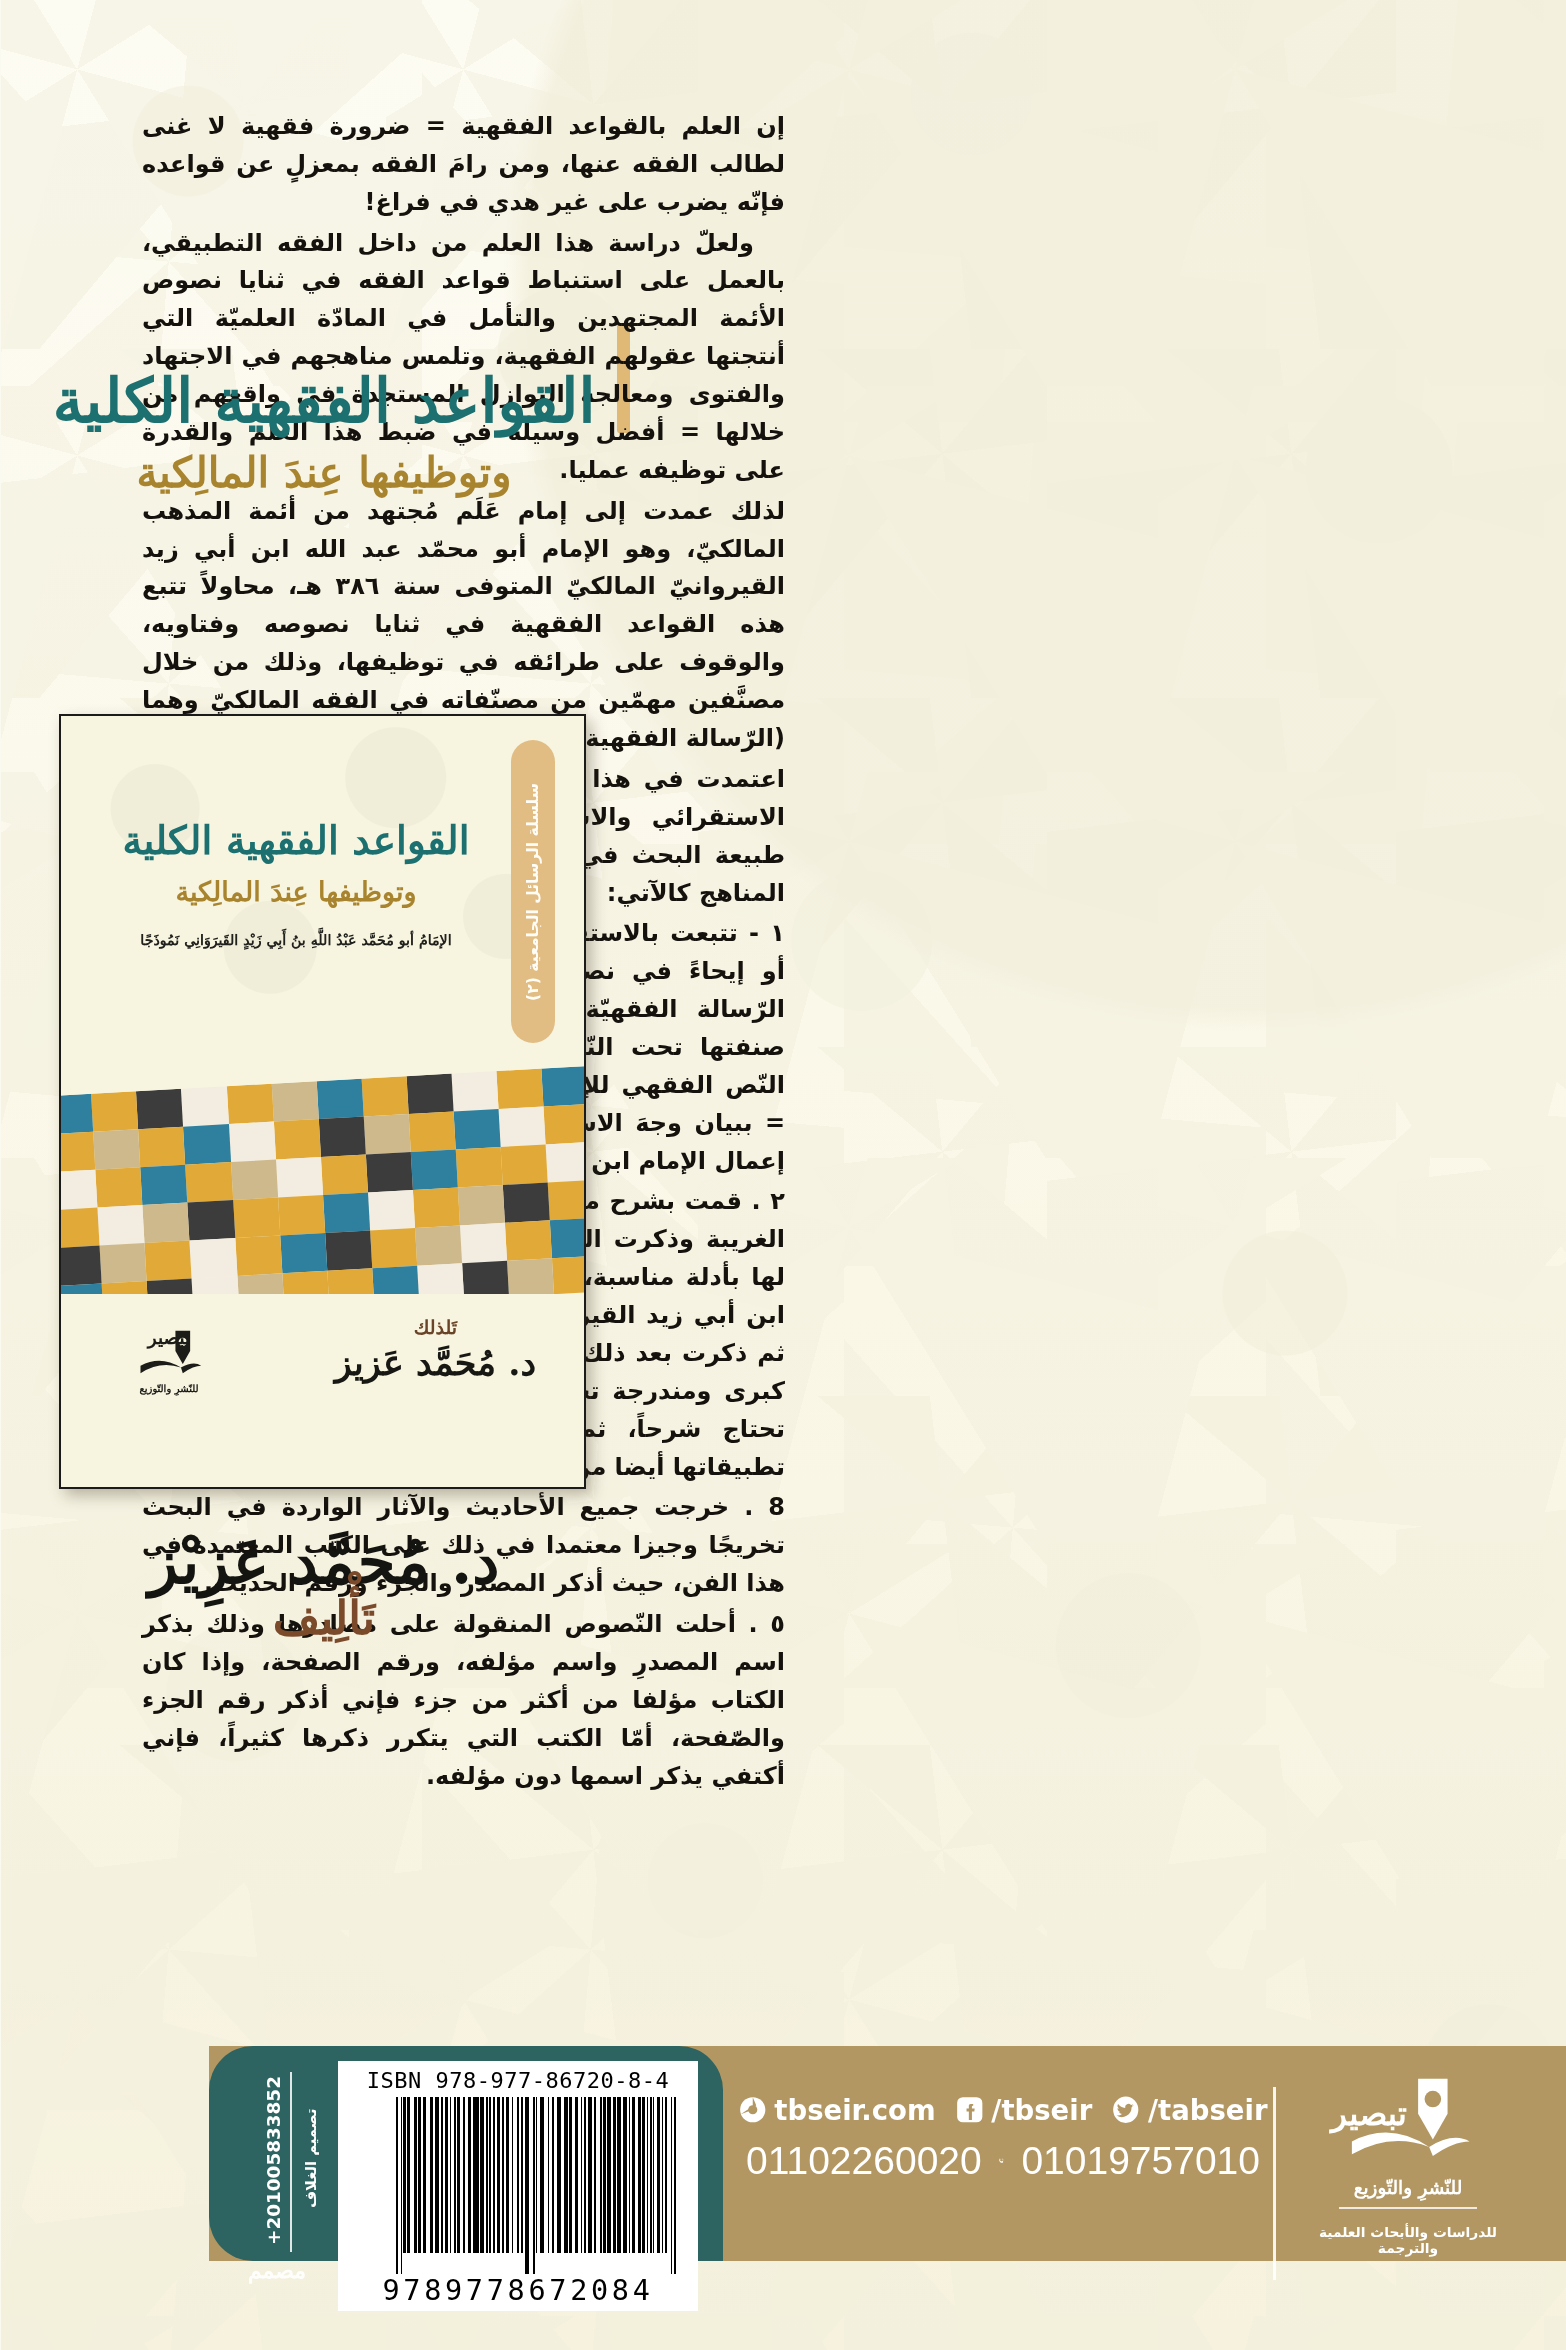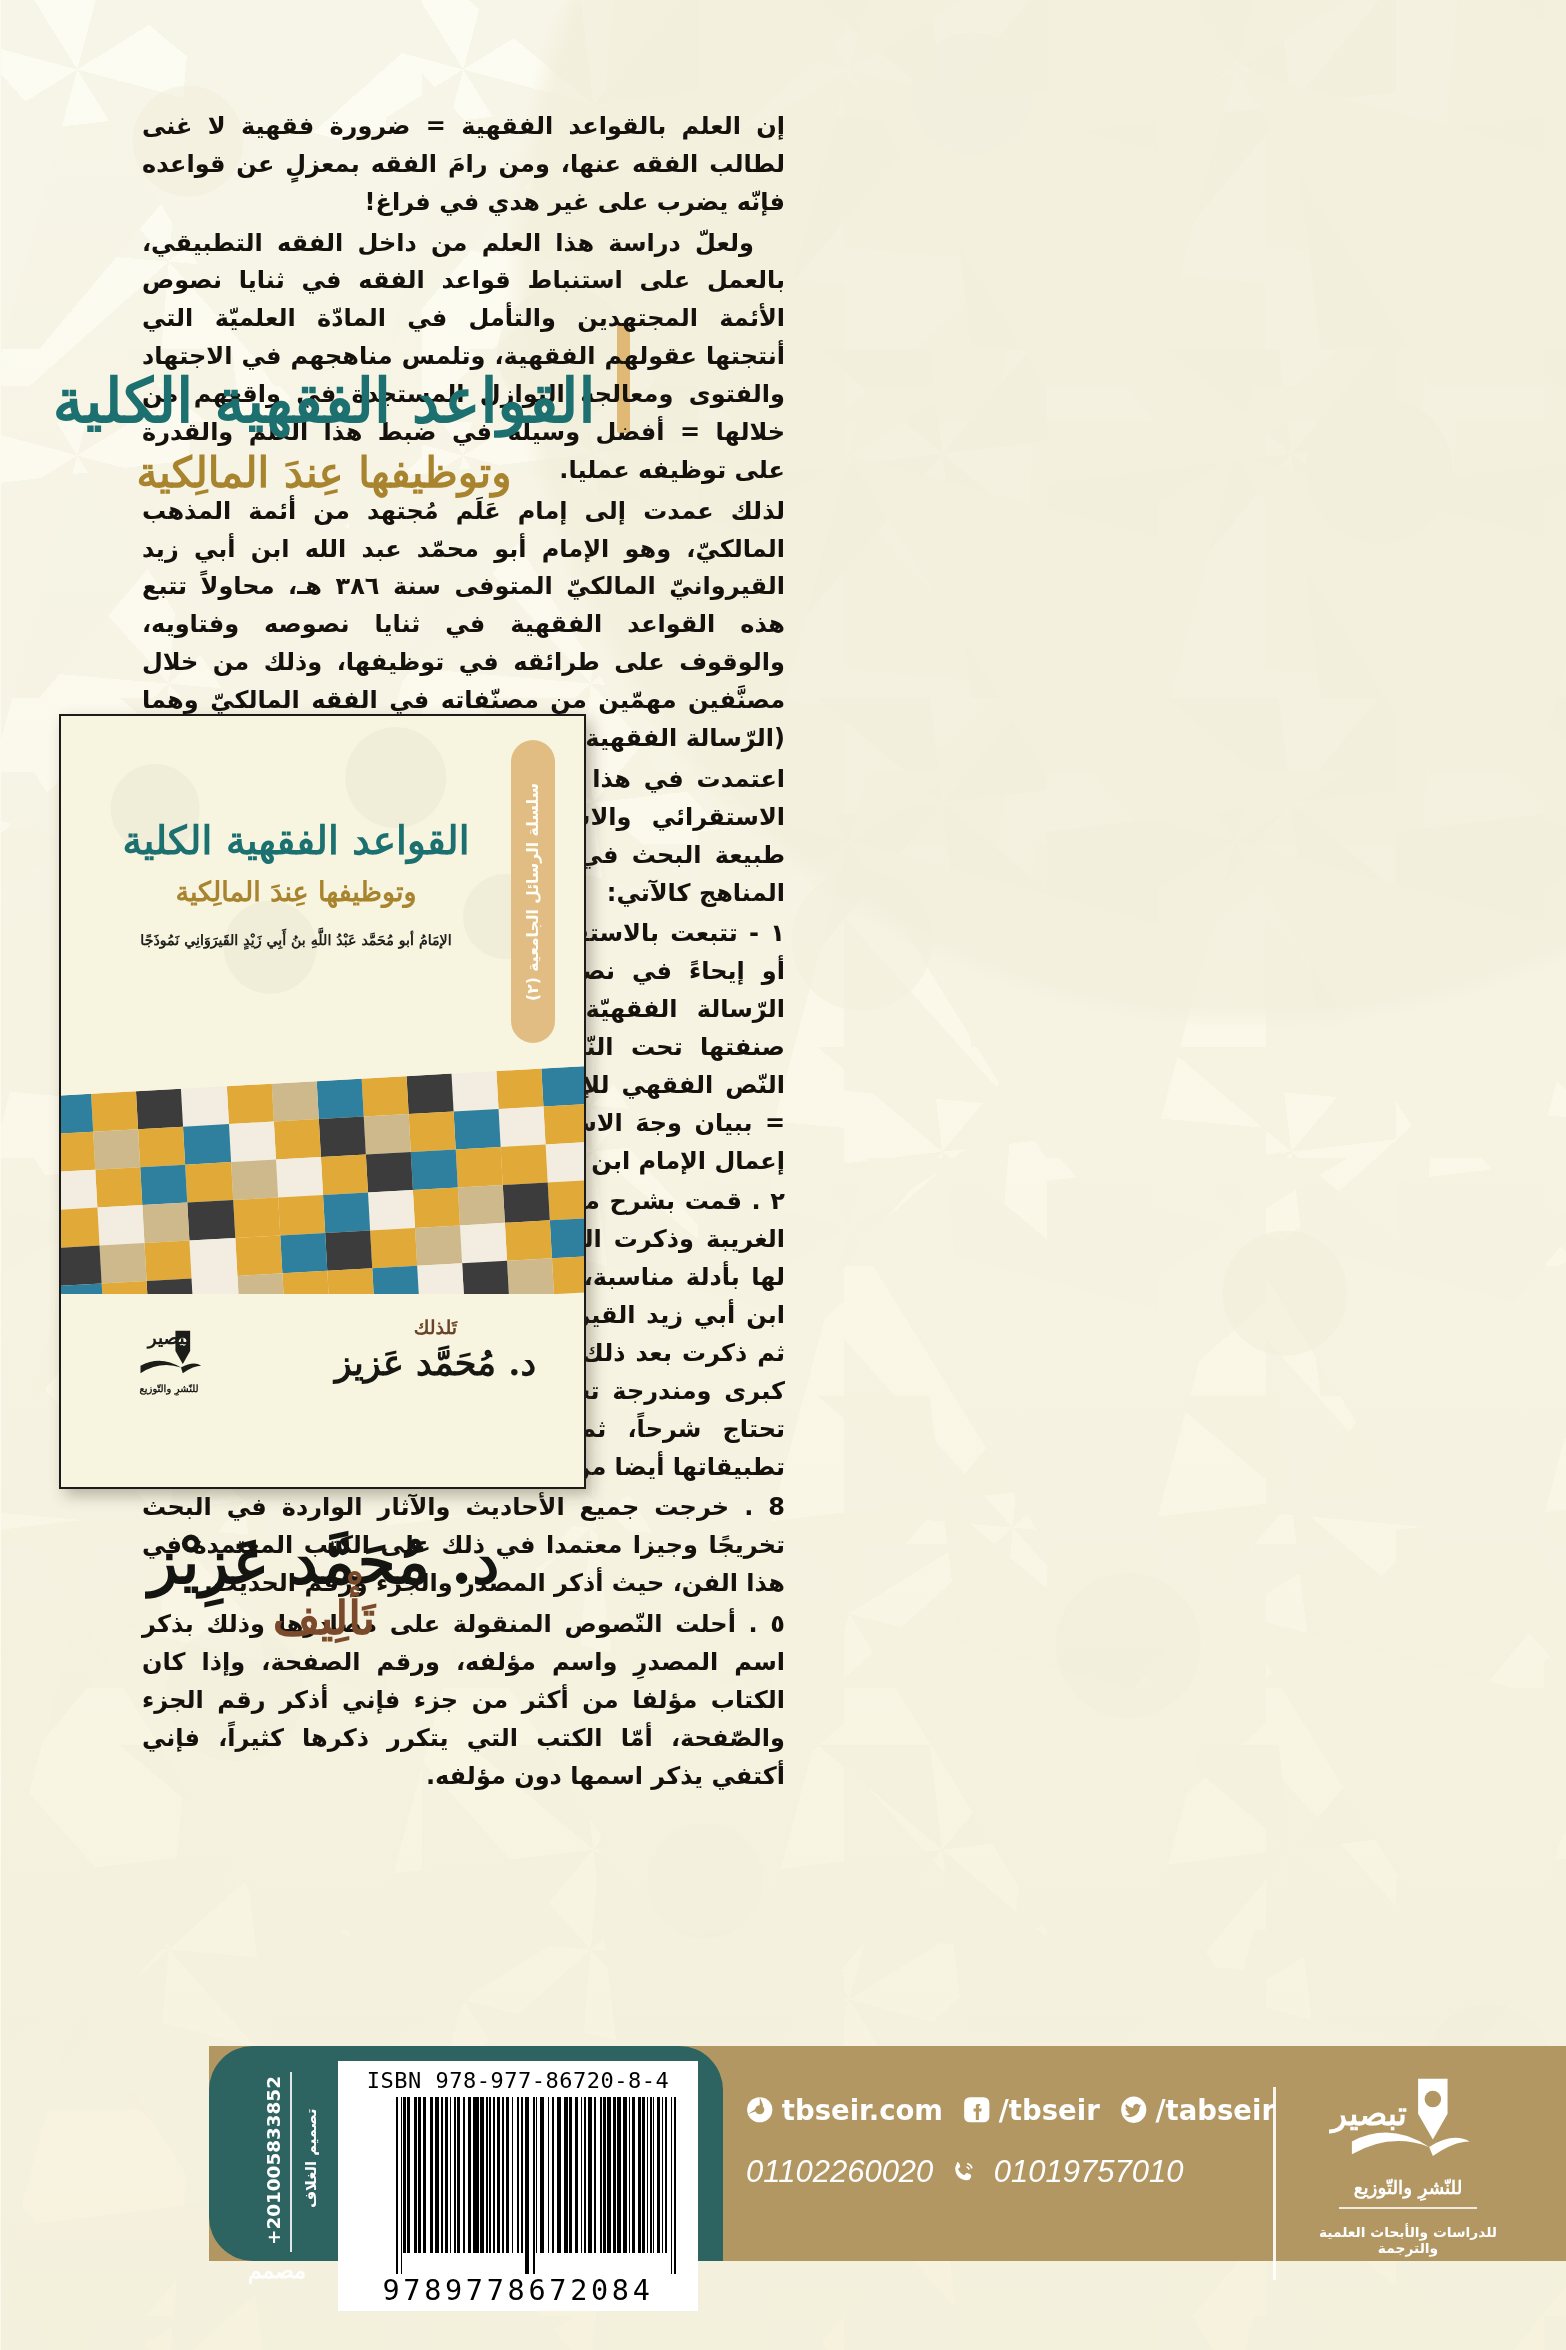--- a/index.html
+++ b/index.html
@@ -242,23 +242,23 @@
   #designer-divider{position:absolute;right:40px;top:7.3px;width:1.8px;height:180px;background:#ffffff;opacity:.85;}
   #designer-mark{
     position:absolute;right:5.5px;bottom:3.7px;width:99px;height:66px;
     color:#fff;font-family:"DejaVu Serif", serif;font-size:22px;font-weight:700;
     display:flex;align-items:center;justify-content:center;opacity:.95;
   }
 
   #contacts{
     position:absolute;left:746px;top:110px;width:514px;color:#ffffff;direction:ltr;
   }
-  .contact-row{display:flex;align-items:center;gap:20px;}
+  .contact-row{display:flex;align-items:center;gap:20px;justify-content:center;}
   .contact-item{display:flex;align-items:center;gap:8.3px;font-family:"DejaVu Sans", sans-serif;font-size:27.5px;font-weight:700;}
-  .contact-row.phones{margin-top:28px;gap:16.5px;font-size:31px;font-style:italic;}
+  .contact-row.phones{margin-top:13px;gap:16.5px;font-size:39px;}
   .ico{width:27.5px;height:27.5px;display:inline-block;}
 
   #pub-logo{
     position:absolute;left:1293px;top:96px;width:230px;text-align:center;color:#fff;
   }
   #pub-logo .pl-name{font-family:"DejaVu Serif", serif;font-size:33px;font-weight:700;line-height:1;}
   #pub-logo .pl-sub{font-family:"DejaVu Serif", serif;font-size:18.4px;font-weight:700;margin-top:64px;}
   #pub-logo .pl-tag{font-family:"DejaVu Sans", sans-serif;font-size:13.8px;font-weight:700;margin-top:14.7px;letter-spacing:0.3px;}
   #pub-divider{position:absolute;left:1273px;top:103px;width:2.8px;height:193px;background:#ffffff;opacity:.9;}
 </style>

